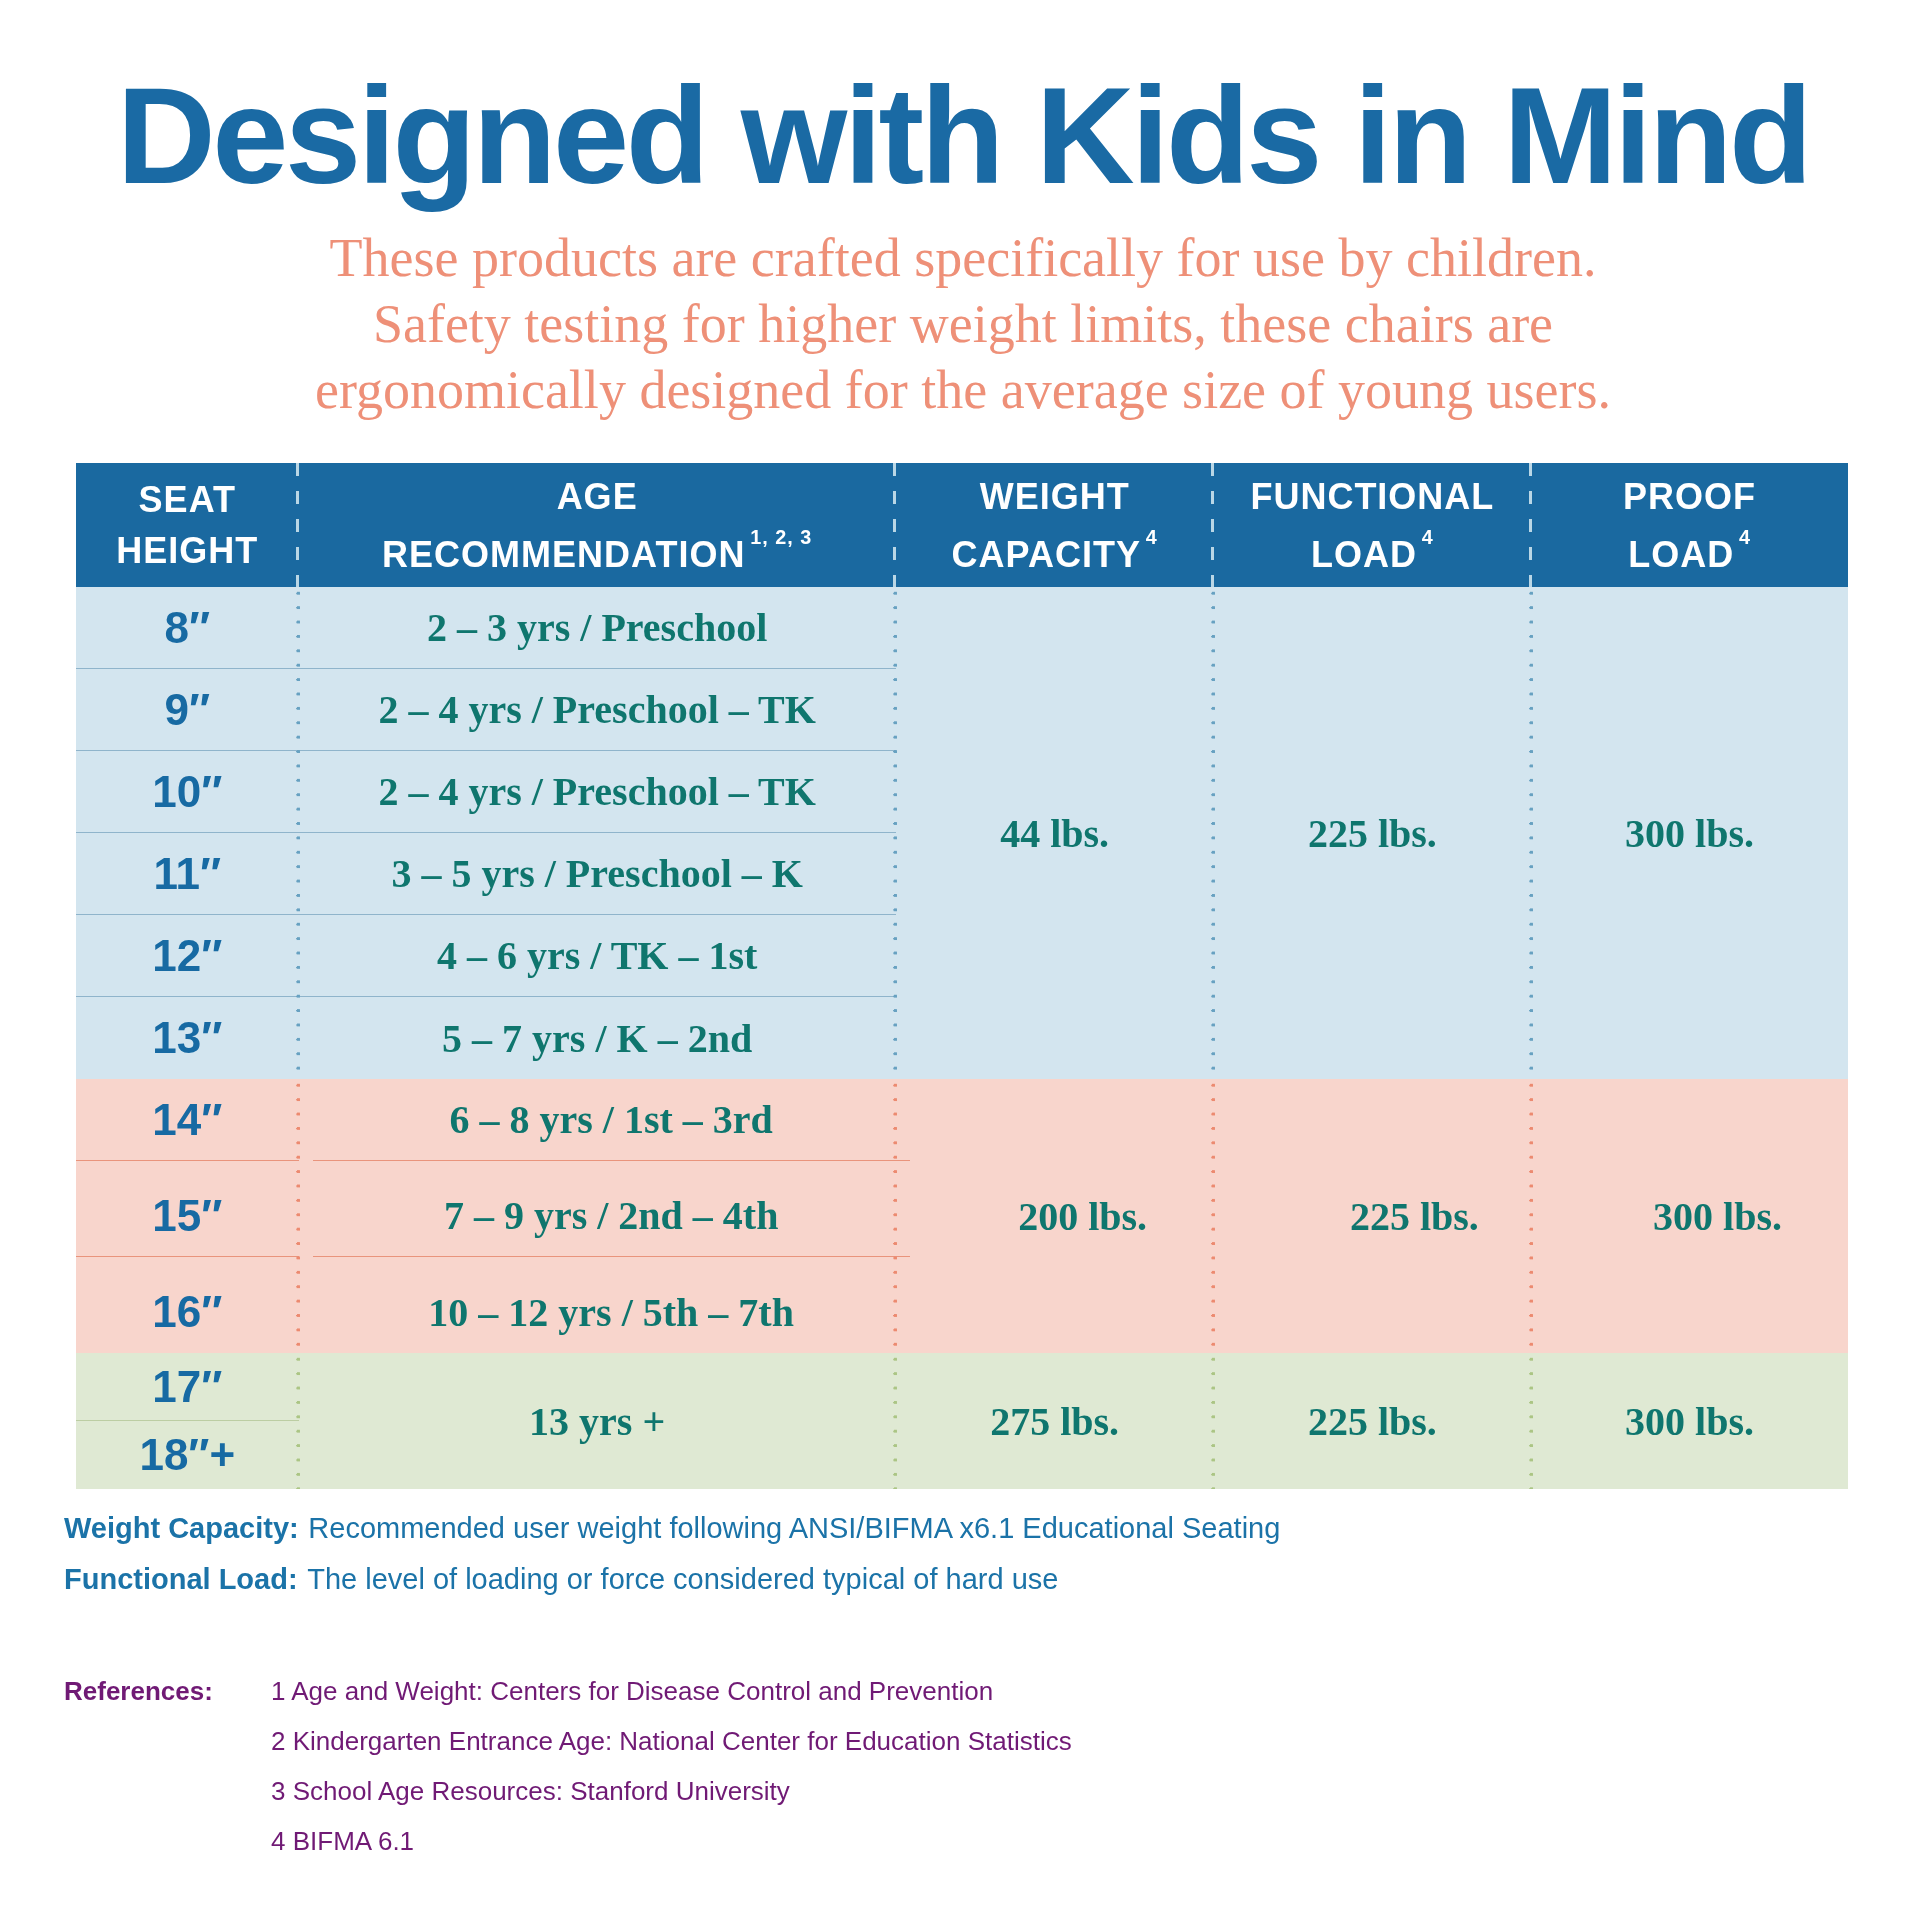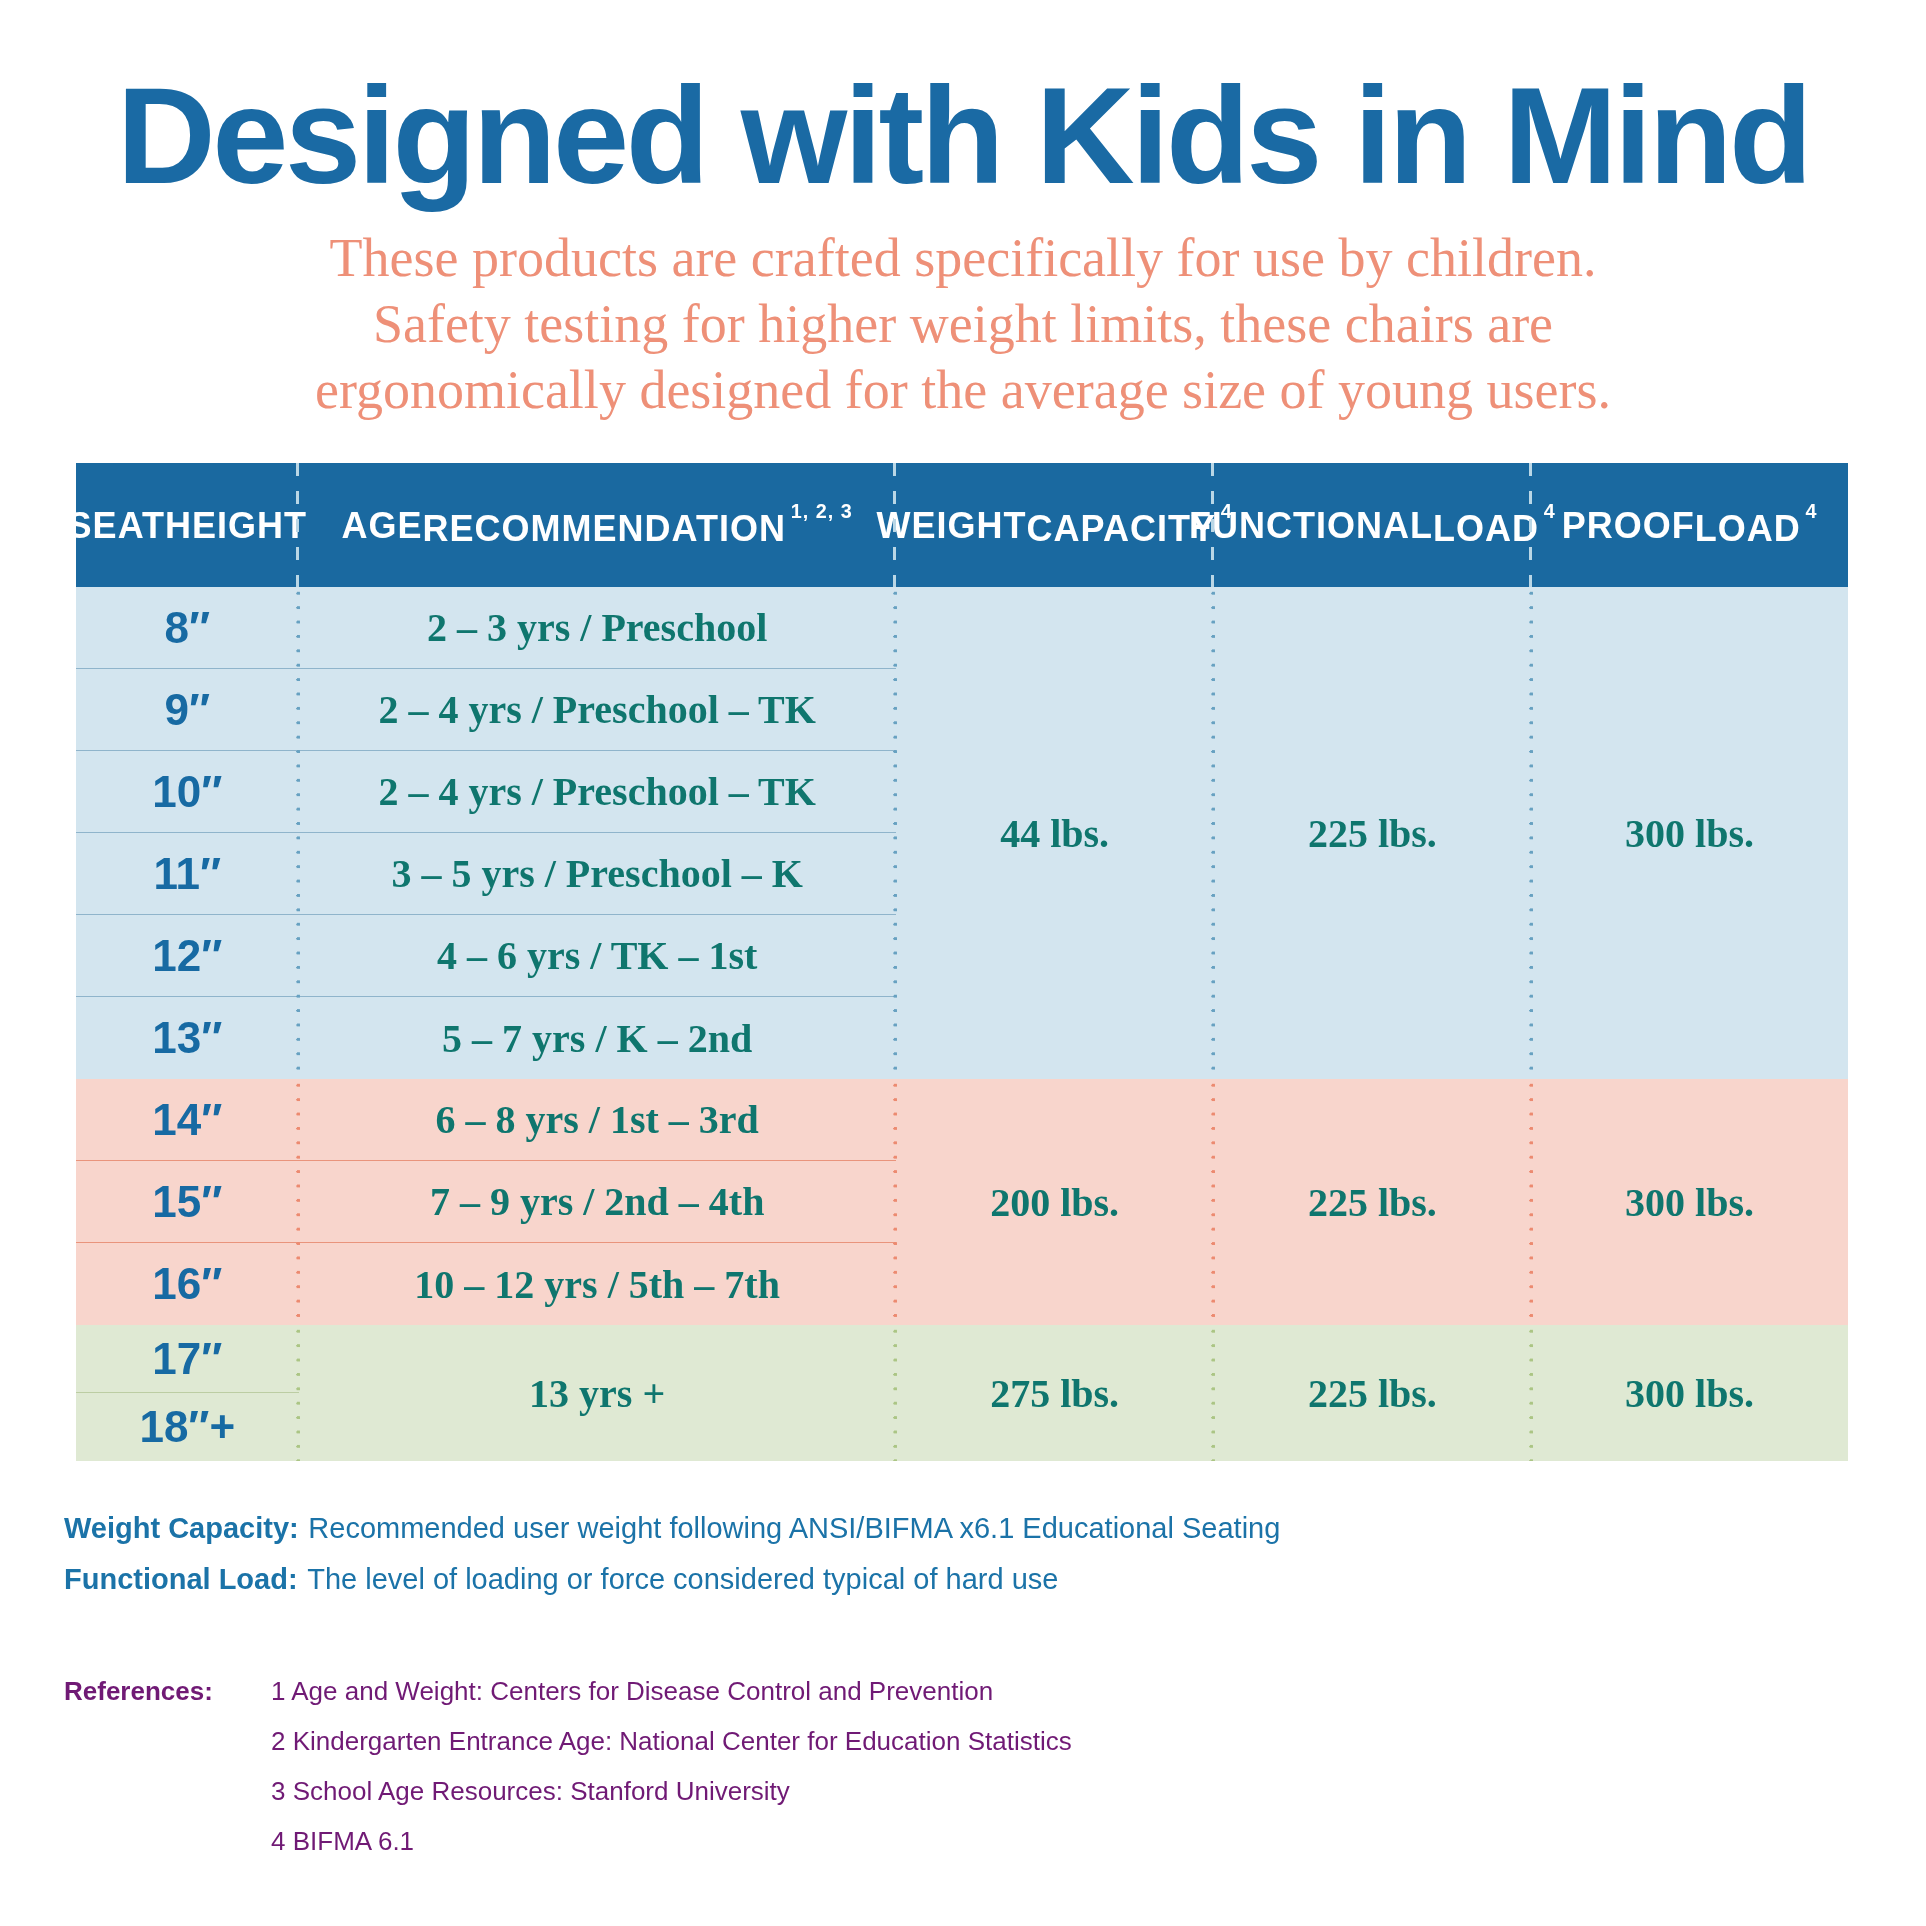--- a/index.html
+++ b/index.html
@@ -30,37 +30,37 @@
   }
   .grid5{
     display:grid;
     grid-template-columns:12.56% 33.7% 17.94% 17.92% 1fr;
     position:relative;
   }
   .thead{
     background:#1a69a0;color:#ffffff;height:124px;
   }
   .h-cell{
-    display:flex;flex-direction:row;justify-content:center;align-items:center;
+    display:flex;flex-direction:column;justify-content:center;align-items:center;
     font-size:36px;font-weight:700;letter-spacing:1px;line-height:51px;
     text-align:center;
   }
   .h-cell sup{
     font-size:0.55em;font-weight:700;position:relative;top:-0.5em;margin-left:4.8px;
   }
   .hline{display:inline-block;}
   
   .hdash{
     position:absolute;top:0;bottom:0;width:2.9px;
     background:repeating-linear-gradient(to bottom, #bad7e6 0 13.5px, transparent 13.5px 28px);
   }
   
   .sec{position:relative;}
   .sec-blue {--bg:#d3e5ef;--sep:#8fb4cb;--dot:#67a1c1;background:var(--bg);grid-auto-rows:82px;}
-  .sec-pink {--bg:#f8d5cc;--sep:#e9947c;--dot:#ec8a70;background:var(--bg);grid-auto-rows:82px;}
+  .sec-pink {--bg:#f8d5cc;--sep:#e9947c;--dot:#ec8a70;background:var(--bg);grid-auto-rows:82px;gap:14px;}
   .sec-green{--bg:#dfe9d3;--sep:#bccda3;--dot:#abc584;background:var(--bg);grid-auto-rows:68px;}
   
   .vdots{
     position:absolute;top:0;bottom:0;width:4.3px;z-index:3;
     background-image:radial-gradient(circle 1.9px at 2.2px 6.3px, var(--dot) 98%, transparent 100%);
     background-size:4.3px 14.4px;background-repeat:repeat-y;
   }
   .v1{left:calc(12.56% - 2.4px);} .v2{left:calc(46.26% - 2.4px);}
   .v3{left:calc(64.20% - 2.4px);} .v4{left:calc(82.12% - 2.4px);}
   

